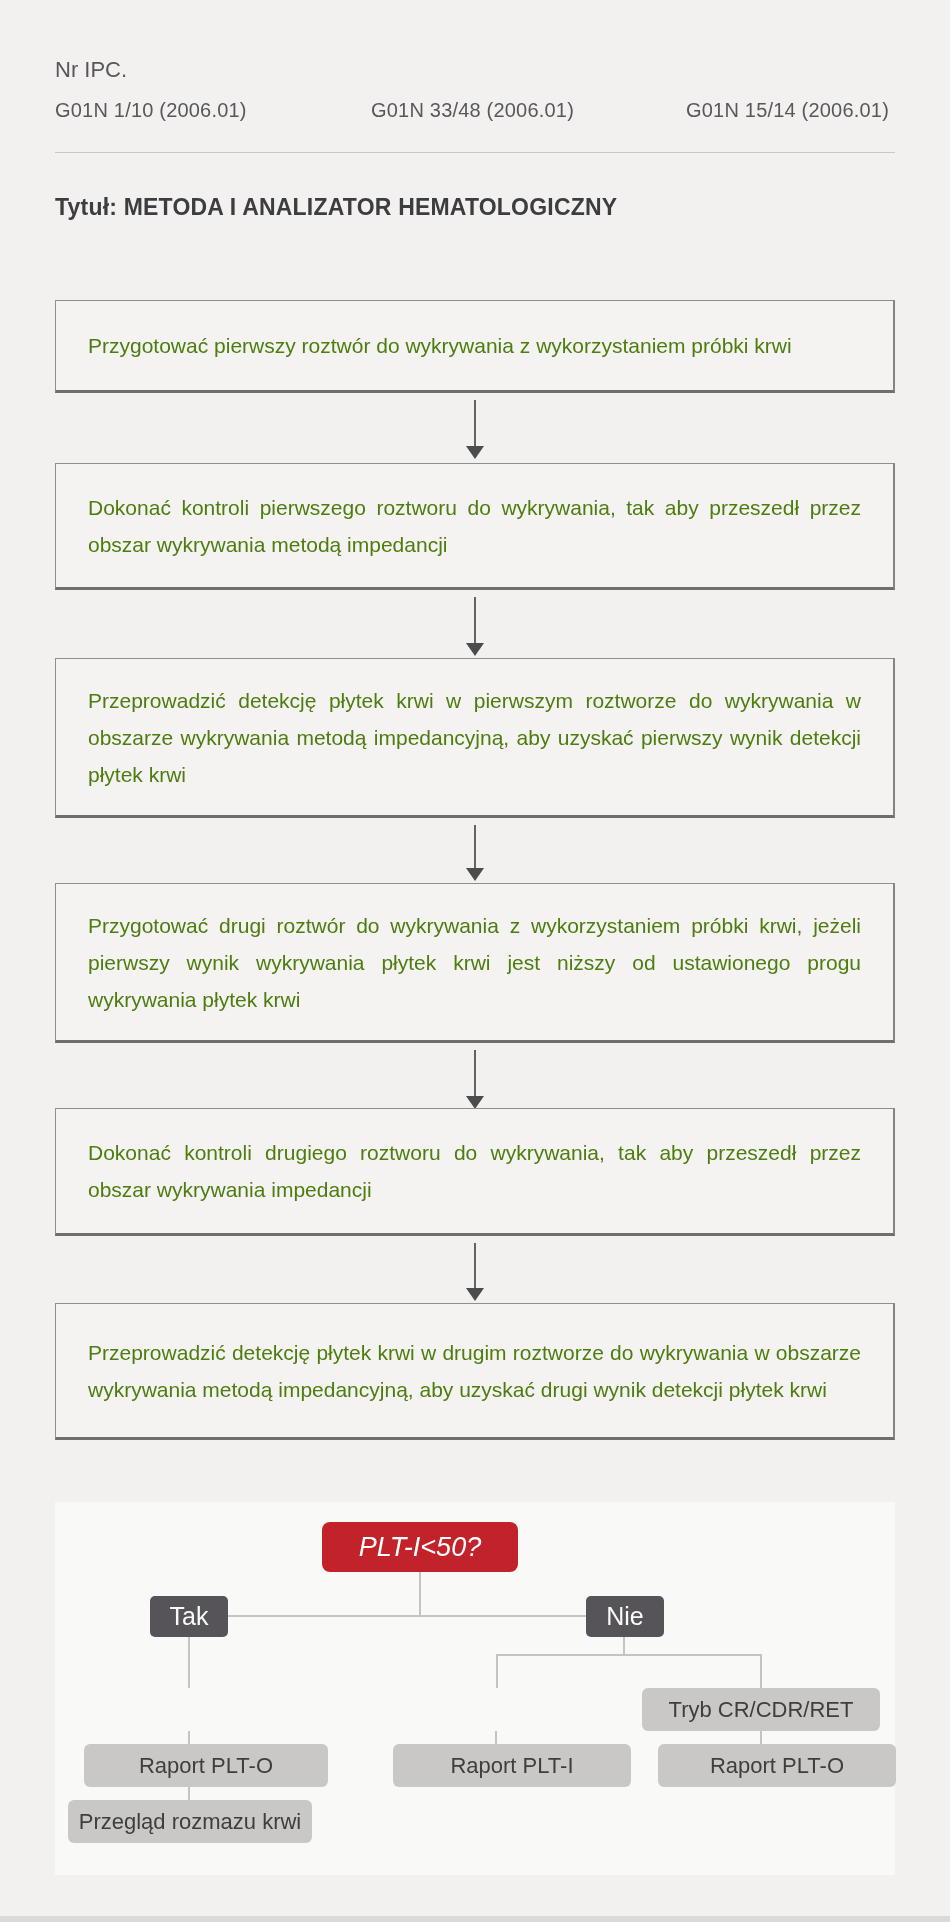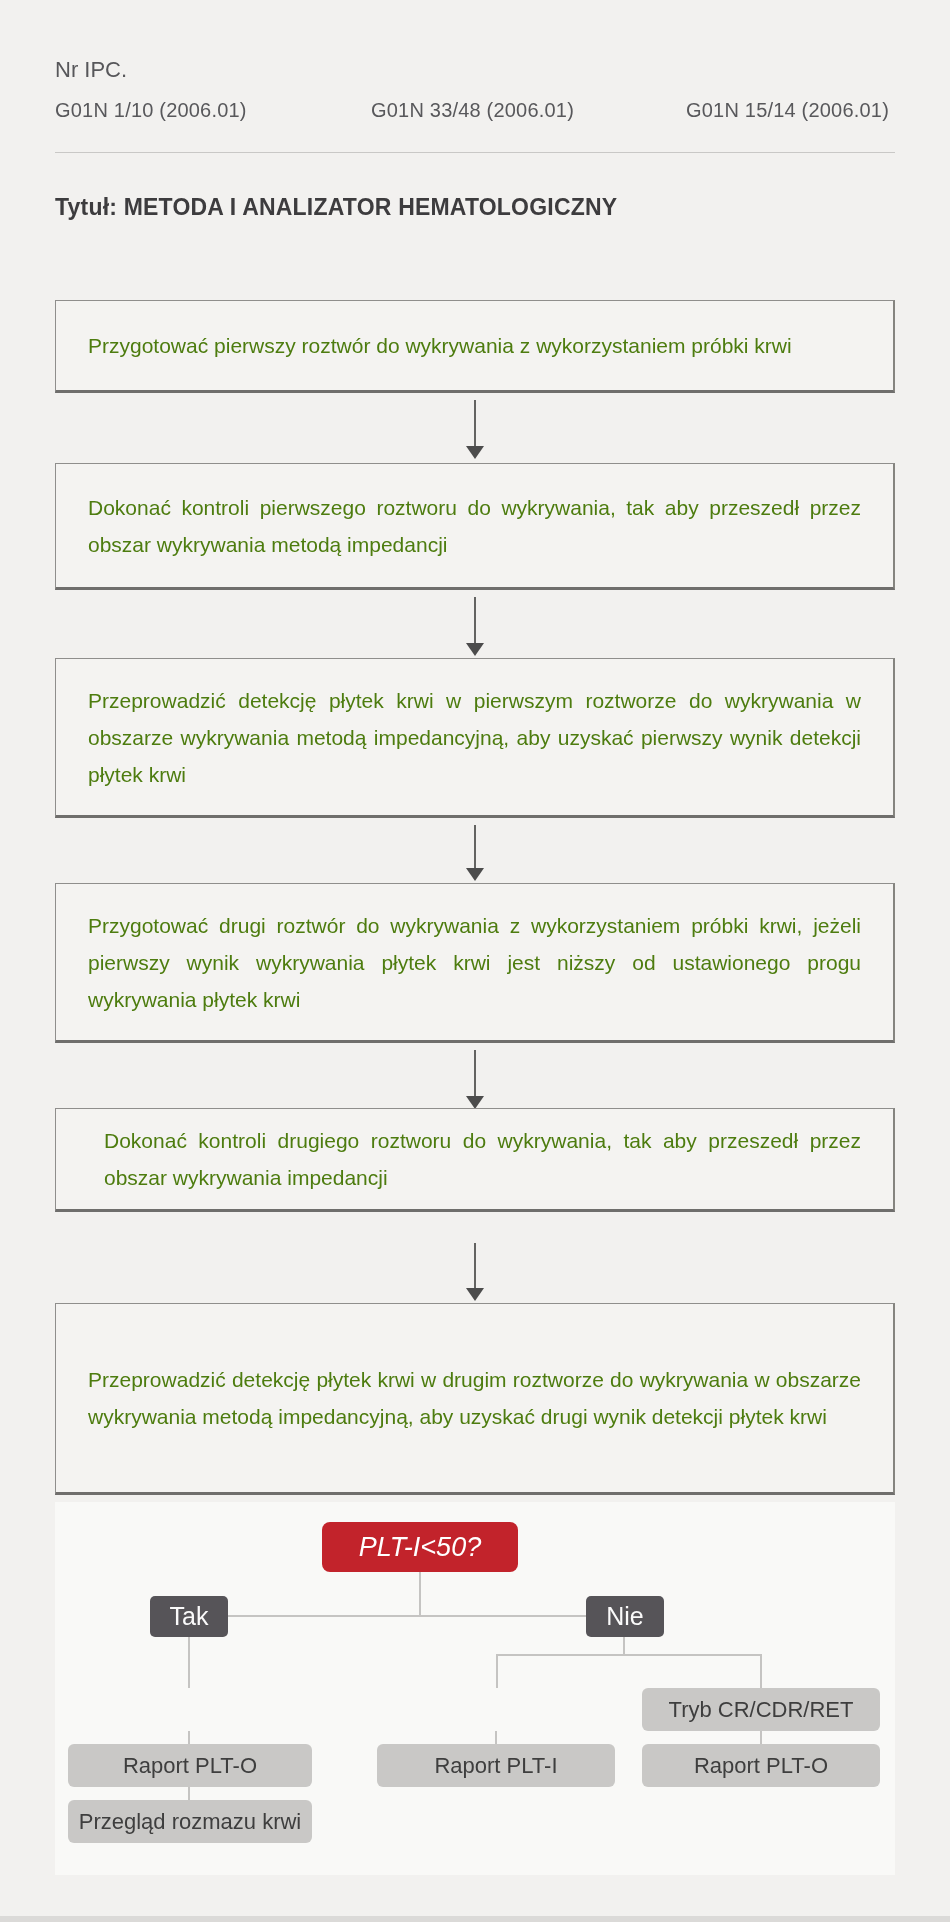--- a/index.html
+++ b/index.html
@@ -30,22 +30,22 @@
   }
   .ftext{
     width:100%;padding:0 32px;
     font-size:21px;line-height:37px;color:#4d7c0f;
     text-align:justify;
   }
   .b1{top:300px;height:93px;}
   .b2{top:463px;height:127px;}
   .b3{top:658px;height:160px;}
   .b4{top:883px;height:160px;}
-  .b5{top:1108px;height:104px;padding-left:16px;}
-  .b6{top:1303px;height:192px;}
+  .b5{top:1108px;height:128px;}
+  .b6{top:1303px;height:137px;}
 
   
   .arrow{position:absolute;left:466px;width:18px;}
   .arrow .stem{position:absolute;left:8px;top:0;width:2px;background:#636361;}
   .arrow .head{
     position:absolute;left:0;width:0;height:0;
     border-left:9px solid transparent;border-right:9px solid transparent;
     border-top:13px solid #4c4c4c;
   }
   .a1{top:400px;} .a2{top:597px;} .a3{top:825px;} .a4{top:1050px;} .a5{top:1243px;}
@@ -72,21 +72,21 @@
   .node.yes{left:95px;}
   .node.no{left:531px;}
   .node.light{
     width:244px;height:43px;
     background:#c9c8c6;color:#3e3e3e;font-size:22px;border-radius:6px;
   }
   .col1{left:13px;}
   .node.light.n2{width:238px;}
   .col2{left:322px;}
   .col3{left:587px;}
-  .r1{top:186px;} .r2{top:242px;} .r3{top:298px;}
+  .r1{top:186px;} .r2{top:242px;margin-left:16px;} .r3{top:298px;}
 
   
   .line{position:absolute;background:#c5c4c2;}
   .l-root-v {left:364px;top:70px;width:2px;height:44px;}
   .l-tn-h   {left:173px;top:113px;width:358px;height:2px;}
   .l-yes-v  {left:133px;top:135px;width:2px;height:51px;}
   .l-c1a    {left:133px;top:229px;width:2px;height:13px;}
   .l-c1b    {left:133px;top:285px;width:2px;height:13px;}
   .l-no-v   {left:568px;top:135px;width:2px;height:19px;}
   .l-split-h{left:441px;top:152px;width:266px;height:2px;}

